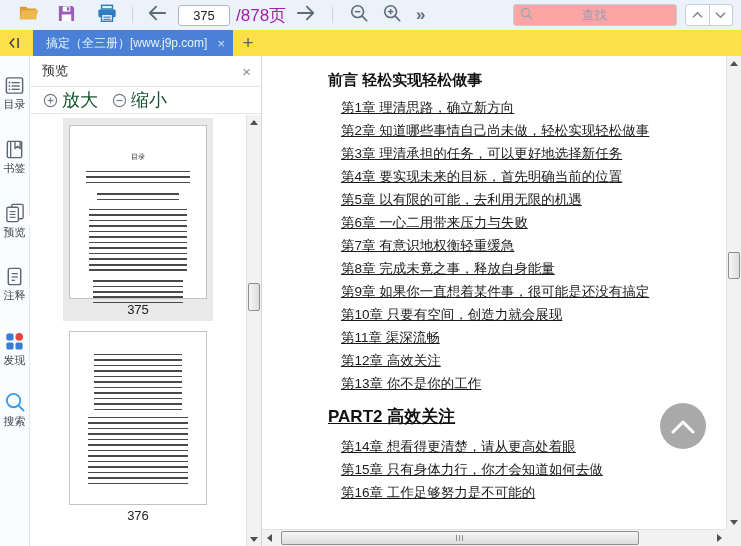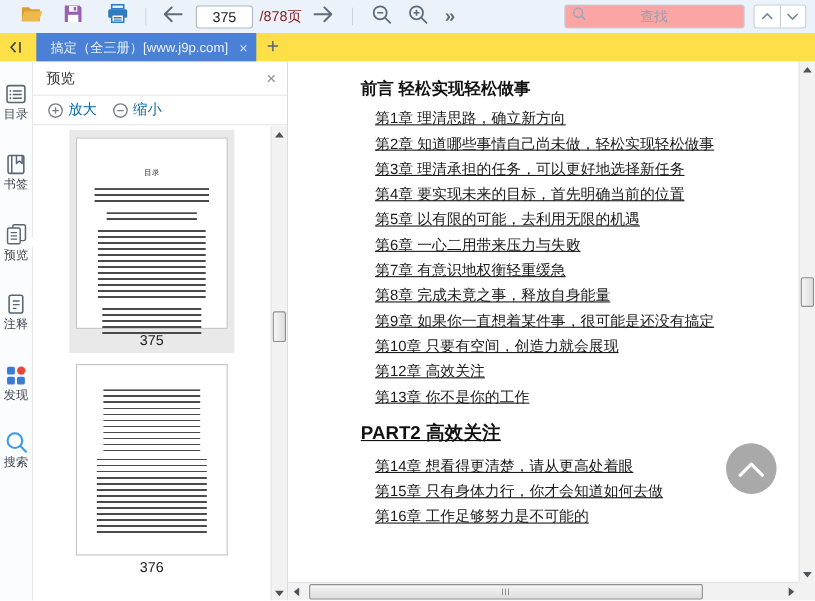--- a/index.html
+++ b/index.html
@@ -7,21 +7,21 @@
   body { font-family:"Liberation Sans","DejaVu Sans",sans-serif; }
   .app { position:relative; width:741px; height:546px; background:#fff; }
 
   
   .toolbar { position:absolute; left:0; top:0; width:741px; height:30px;
     background:#ecf2f9; display:flex; align-items:center; }
   .tbtn { display:flex; align-items:center; justify-content:center; cursor:pointer; }
   .sep { width:1px; height:16px; background:#ccd6e0; }
   .page-box { width:52px; height:21px; background:#fff; border:1px solid #aeb8c4;
     border-radius:3px; text-align:center; font-size:13px; color:#222; line-height:19px; }
-  .page-total { font-size:13px; color:#7f1d1d; margin-left:6px; white-space:nowrap; }
+  .page-total { font-size:17px; color:#a21caf; margin-left:6px; white-space:nowrap; }
   .more-glyph { font-size:17px; color:#5d6b7a; font-weight:bold; }
   .searchbox { position:absolute; left:513px; top:4px; width:164px; height:22px;
     background:#fca5a5; border:1px solid #c6cfd9; border-radius:3px;
     display:flex; align-items:center; padding:0 6px;gap:44px; }
   .searchbox input { border:none; outline:none; flex:1; font-size:12.5px; color:#333;
     font-family:inherit; background:transparent; margin-left:5px; min-width:0; }
   .searchbox input::placeholder { color:#93a0ad; }
   .updown { position:absolute; left:685px; top:4px; width:48px; height:22px;
     border:1px solid #c6cfd9; border-radius:3px; background:#fff; display:flex; }
   .updown .cell { flex:1; display:flex; align-items:center; justify-content:center; cursor:pointer; }
@@ -50,21 +50,21 @@
 
   
   .preview-panel { position:absolute; left:30px; top:56px; width:232px; height:490px;
     background:#fff; border-right:1px solid #d6d6d6; }
   .pp-header { height:31px; border-bottom:1px solid #e6e6e6; display:flex; align-items:center;
     padding:0 10px 0 12px; }
   .pp-title { font-size:13px; color:#333; flex:1; }
   .pp-close { color:#8d8d8d; font-size:15px; cursor:pointer; }
   .pp-zoomrow { height:27px; border-bottom:1px solid #e6e6e6; display:flex; align-items:center;
     padding-left:13px; gap:4px; }
-  .pp-zoomrow .zlbl { font-size:13px; color:#0369a1; margin-right:10px; cursor:pointer; }
+  .pp-zoomrow .zlbl { font-size:18px; color:#14532d; margin-right:10px; cursor:pointer; }
   .thumbs { position:absolute; left:0; top:59px; right:15px; bottom:0; overflow:hidden;
     display:flex; flex-direction:column; align-items:center; }
   .page-mini { background:#fff; border:1px solid #c3c3c3; width:138px; }
   .thumb-label { font-size:13px; color:#222; text-align:center; padding:3px 0 4px 0; }
   .thumb-sel { background:#e9e9e9; padding:7px 6px 0 6px; margin-top:3px; }
   .mini-title { font-size:7px; color:#333; text-align:center; margin:26px 0 9px 0; }
   .mini-lines { margin:0 auto 7px auto;
     background:repeating-linear-gradient(to bottom,#4a4a4a 0 1.5px,transparent 1.5px 5.5px); }
 
   
@@ -328,20 +328,21 @@
           <div class="toc-chapter">第1章 理清思路，确立新方向</div>
           <div class="toc-chapter">第2章 知道哪些事情自己尚未做，轻松实现轻松做事</div>
           <div class="toc-chapter">第3章 理清承担的任务，可以更好地选择新任务</div>
           <div class="toc-chapter">第4章 要实现未来的目标，首先明确当前的位置</div>
           <div class="toc-chapter">第5章 以有限的可能，去利用无限的机遇</div>
           <div class="toc-chapter">第6章 一心二用带来压力与失败</div>
           <div class="toc-chapter">第7章 有意识地权衡轻重缓急</div>
           <div class="toc-chapter">第8章 完成未竟之事，释放自身能量</div>
           <div class="toc-chapter">第9章 如果你一直想着某件事，很可能是还没有搞定</div>
           <div class="toc-chapter">第10章 只要有空间，创造力就会展现</div>
+          <div class="toc-chapter">第11章 渠深流畅</div>
           <div class="toc-chapter">第12章 高效关注</div>
           <div class="toc-chapter">第13章 你不是你的工作</div>
           <div class="toc-part">PART2 高效关注</div>
           <div class="toc-chapter">第14章 想看得更清楚，请从更高处着眼</div>
           <div class="toc-chapter">第15章 只有身体力行，你才会知道如何去做</div>
           <div class="toc-chapter">第16章 工作足够努力是不可能的</div>
         </div>
     </div>
 
     <div class="backtop">

